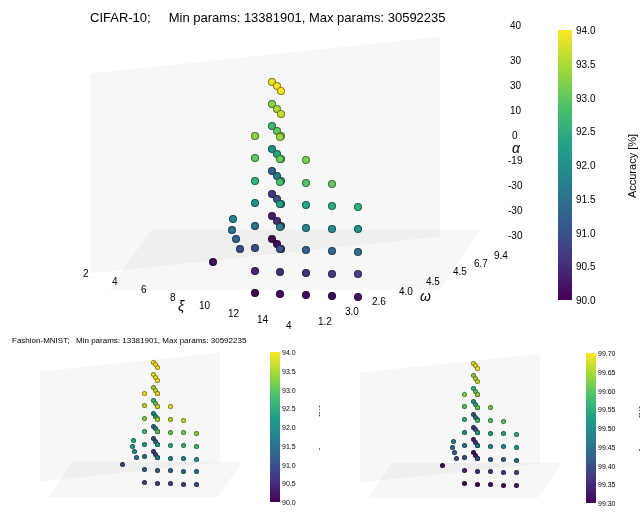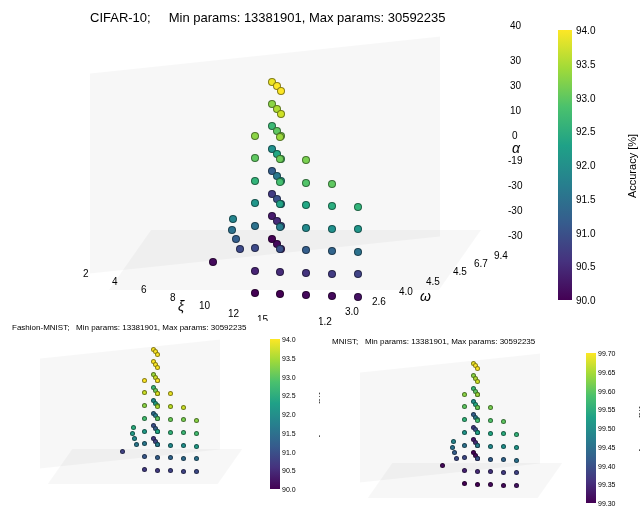--- a/index.html
+++ b/index.html
@@ -115,21 +115,21 @@
   <div class="axislab alpha-lab" style="left:178px;top:298px;font-size:14px">ξ</div>
   <div class="axislab alpha-lab" style="left:420px;top:288px;font-size:14px">ω</div>
   <div class="axislab alpha-lab" style="left:512px;top:140px;font-size:14px">α</div>
 
   <div class="tick" style="left:83px;top:268px">2</div>
   <div class="tick" style="left:112px;top:276px">4</div>
   <div class="tick" style="left:141px;top:284px">6</div>
   <div class="tick" style="left:170px;top:292px">8</div>
   <div class="tick" style="left:199px;top:300px">10</div>
   <div class="tick" style="left:228px;top:308px">12</div>
-  <div class="tick" style="left:257px;top:314px">15</div>
+  <div class="tick" style="left:257px;top:314px">14</div>
   <div class="tick" style="left:286px;top:320px">4</div>
 
   <div class="tick" style="left:318px;top:316px">1.2</div>
   <div class="tick" style="left:345px;top:306px">3.0</div>
   <div class="tick" style="left:372px;top:296px">2.6</div>
   <div class="tick" style="left:399px;top:286px">4.0</div>
   <div class="tick" style="left:426px;top:276px">4.5</div>
   <div class="tick" style="left:453px;top:266px">4.5</div>
   <div class="tick" style="left:474px;top:258px">6.7</div>
   <div class="tick" style="left:494px;top:250px">9.4</div>
@@ -138,21 +138,21 @@
   <div class="tick" style="left:508px;top:205px">-30</div>
   <div class="tick" style="left:508px;top:180px">-30</div>
   <div class="tick" style="left:508px;top:155px">-19</div>
   <div class="tick" style="left:512px;top:130px">0</div>
   <div class="tick" style="left:510px;top:105px">10</div>
   <div class="tick" style="left:510px;top:80px">30</div>
   <div class="tick" style="left:510px;top:55px">30</div>
   <div class="tick" style="left:510px;top:20px">40</div>
 </div>
 
-<div class="panel" style="left:0;top:321px;width:320px;height:188px">
+<div class="panel" style="left:0;top:334px;width:320px;height:188px">
   <div class="title" style="left:12px;top:2px;font-size:8px">
     <span>Fashion-MNIST;</span>&nbsp;&nbsp;
     <span>Min params: 13381901, Max params: 30592235</span>
   </div>
   <div class="cbar" style="right:10px;top:18px;width:40px;height:150px">
     <div class="cbar-grad" style="width:10px;top:0;height:150px;background:linear-gradient(to bottom,#fde725,#a0da39,#4ac16d,#1fa187,#277f8e,#365c8d,#46327e,#440154)"></div>
     <div class="cbar-tick" style="top:0%;left:12px;font-size:7px">94.0</div>
     <div class="cbar-tick" style="top:12.5%;left:12px;font-size:7px">93.5</div>
     <div class="cbar-tick" style="top:25%;left:12px;font-size:7px">93.0</div>
     <div class="cbar-tick" style="top:37.5%;left:12px;font-size:7px">92.5</div>
@@ -227,24 +227,20 @@
         <div class="pt sm" style="left: 115.5px; top: 88.0032px; background: rgb(43, 174, 127);"></div>
         <div class="pt sm" style="left: 114.986px; top: 93.9079px; background: rgb(34, 156, 136);"></div>
         <div class="pt sm" style="left: 117.214px; top: 99.2468px; background: rgb(35, 138, 141);"></div>
         <div class="pt sm" style="left: 119.443px; top: 104.586px; background: rgb(42, 120, 142);"></div>
         <div class="pt sm" style="left: 105.214px; top: 112.04px; background: rgb(65, 68, 135);"></div>
       </div>
 
 </div>
 
 <div class="panel" style="left:320px;top:335px;width:320px;height:188px">
-  <div class="title" style="left:12px;top:2px;font-size:8px">
-    <span>MNIST;</span>&nbsp;&nbsp;
-    <span>Min params: 13381901, Max params: 30592235</span>
-  </div>
   <div class="cbar" style="right:10px;top:18px;width:44px;height:150px">
     <div class="cbar-grad" style="width:10px;top:0;height:150px;background:linear-gradient(to bottom,#fde725,#a0da39,#4ac16d,#1fa187,#277f8e,#365c8d,#46327e,#440154)"></div>
     <div class="cbar-tick" style="top:0%;left:12px;font-size:7px">99.70</div>
     <div class="cbar-tick" style="top:12.5%;left:12px;font-size:7px">99.65</div>
     <div class="cbar-tick" style="top:25%;left:12px;font-size:7px">99.60</div>
     <div class="cbar-tick" style="top:37.5%;left:12px;font-size:7px">99.55</div>
     <div class="cbar-tick" style="top:50%;left:12px;font-size:7px">99.50</div>
     <div class="cbar-tick" style="top:62.5%;left:12px;font-size:7px">99.45</div>
     <div class="cbar-tick" style="top:75%;left:12px;font-size:7px">99.40</div>
     <div class="cbar-tick" style="top:87.5%;left:12px;font-size:7px">99.35</div>

